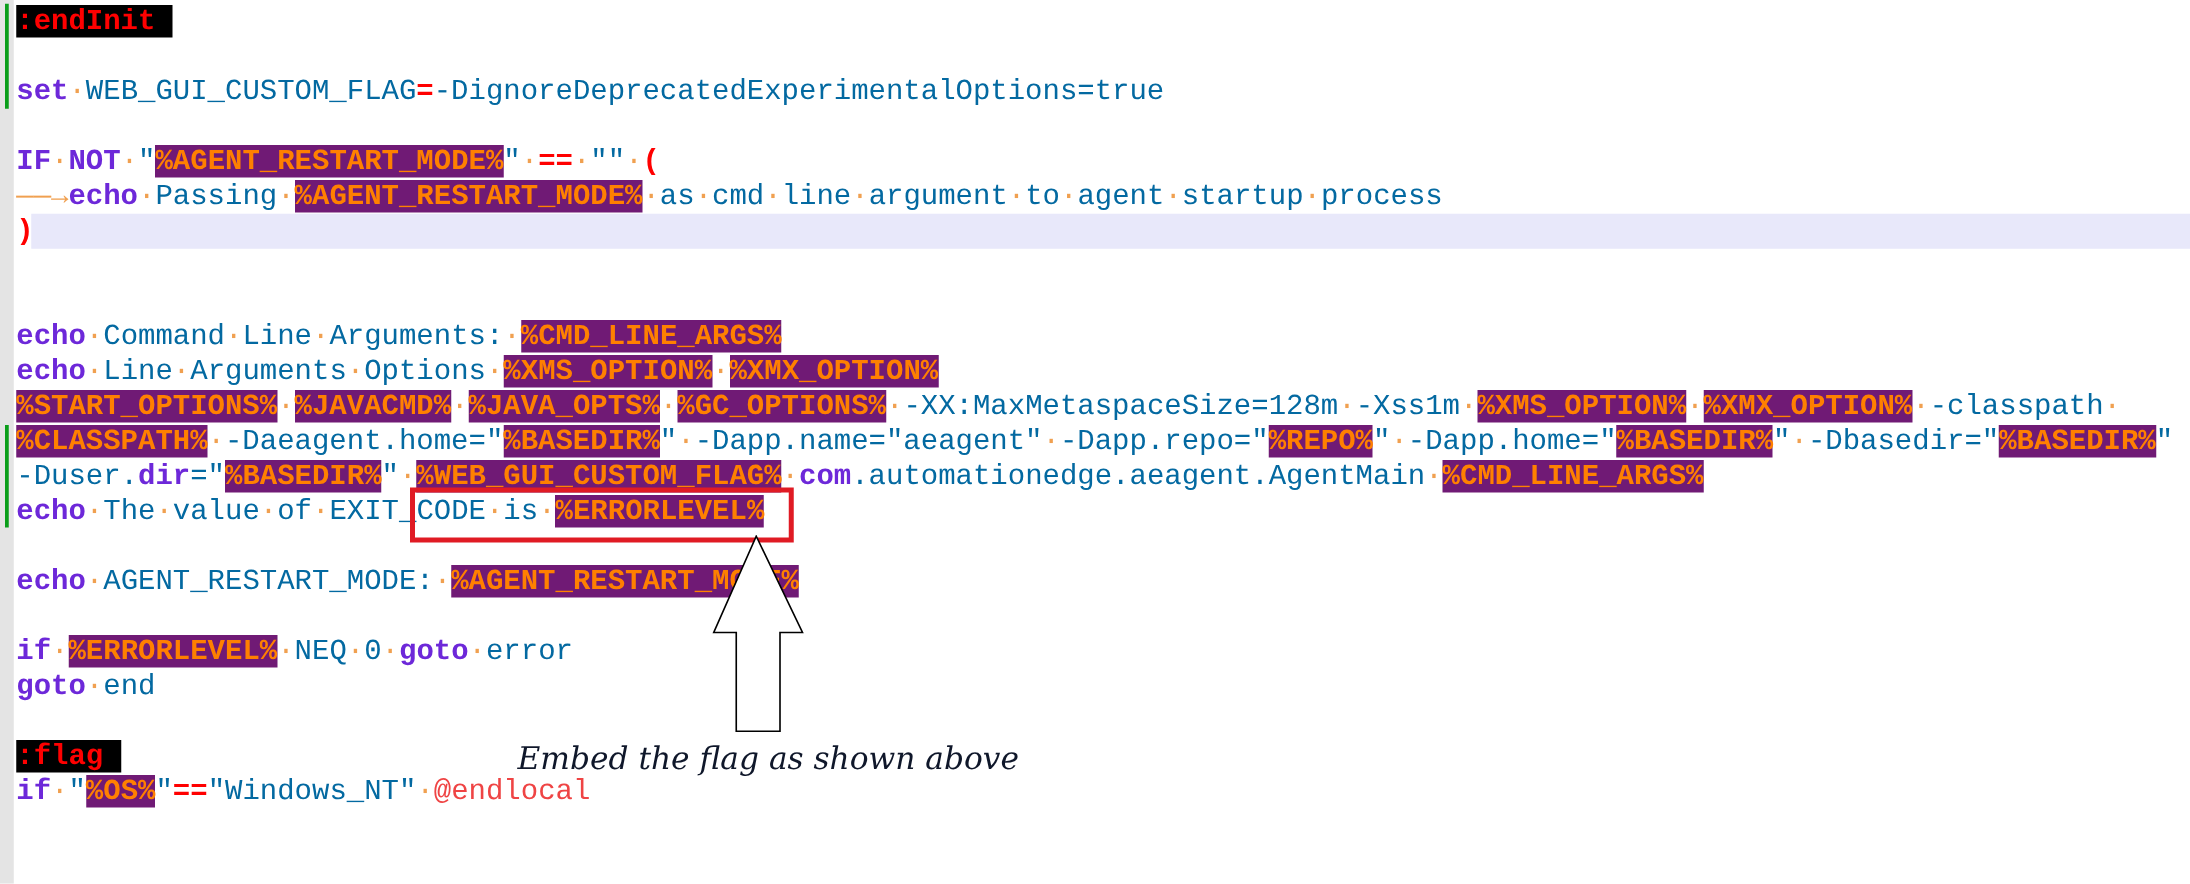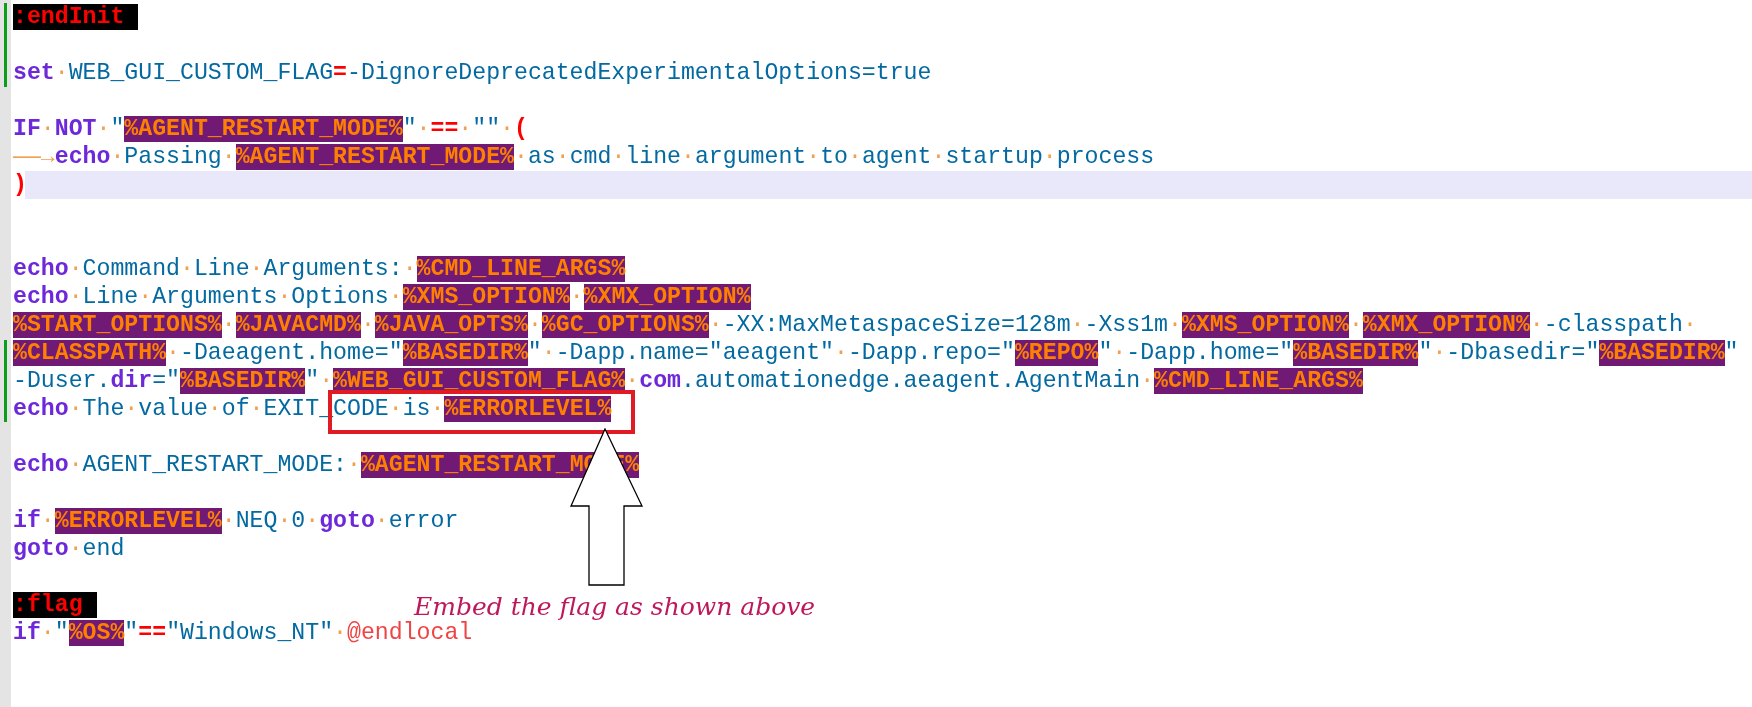--- a/index.html
+++ b/index.html
@@ -16,21 +16,21 @@
   .var { color: #ff8000; font-weight: bold; background: #701a75; }
   .lbl { color: #ff0000; font-weight: bold; background: #000000; padding-right: 14px; }
   .at { color: #ef4444; }
   .ws { color: #f0a050; }
   .tab { color: #f0a050; }
   .plain { color: #0369a1; }
   .callout-box { position: absolute; left: 328px; top: 390px; width: 299px; height: 36px;
                  border: 4px solid #e01b24; box-sizing: content-box; }
   .arrow { position: absolute; left: 568px; top: 428px; }
   .caption { position: absolute; left: 414px; top: 592px; font-family: "DejaVu Serif", "Liberation Serif", serif;
-             font-style: italic; font-size: 25px; color: #be185d; white-space: nowrap; }
+             font-style: italic; font-size: 25px; color: #0f172a; white-space: nowrap; }
 </style>
 </head>
 <body>
 
 <div class="gutter"></div>
 <div id="bars">
     <div class="change-bar" style="top: 3px; height: 84px;"></div>
     <div class="change-bar" style="top: 340px; height: 82px;"></div>
   </div>
 

